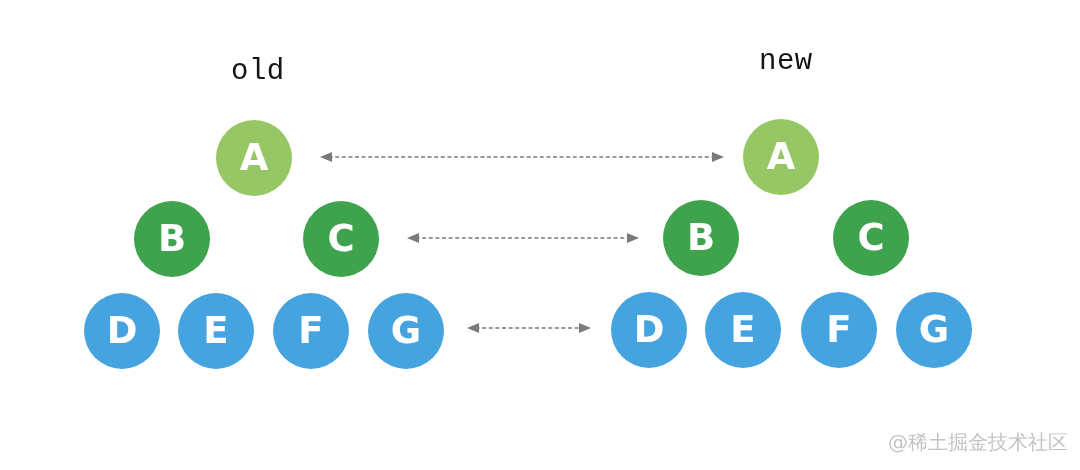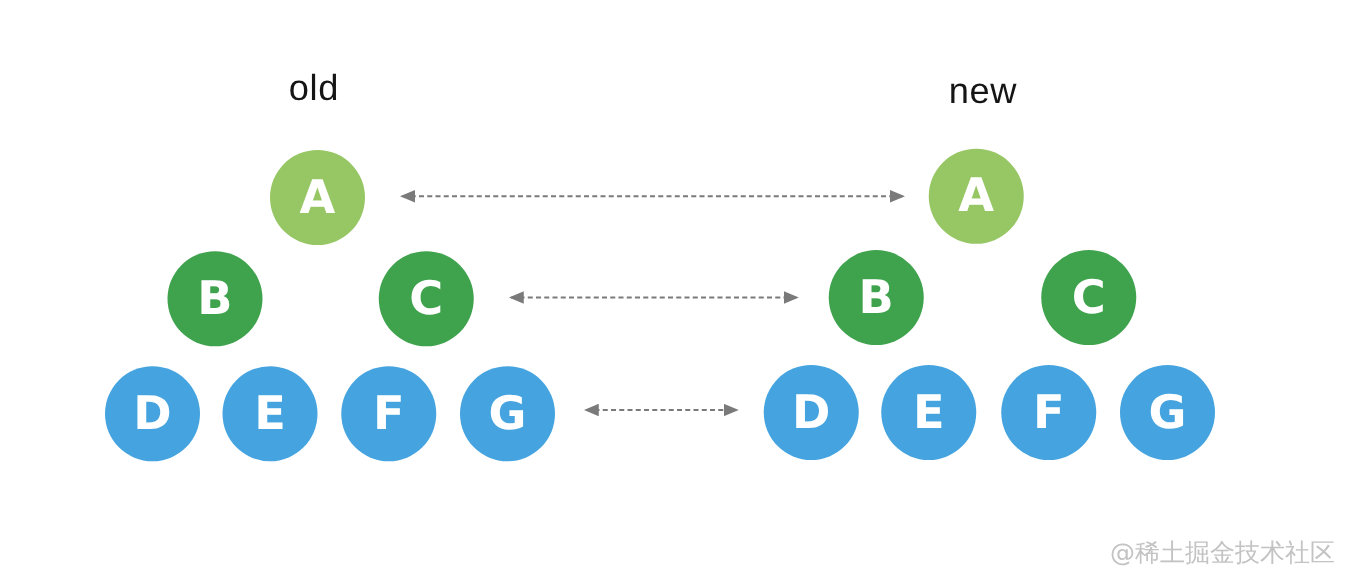--- a/index.html
+++ b/index.html
@@ -24,21 +24,21 @@
   .arrow-line {
     stroke: var(--c-arrow, #7a7a7a);
     stroke-width: 1.7;
     stroke-dasharray: 4 2.6;
   }
   .arrow-head {
     fill: var(--c-arrow, #7a7a7a);
   }
   .tree-label {
     position: absolute;
-    font-family: Liberation Sans, sans-serif;
+    font-family: Liberation Mono, monospace;
     font-size: 29px;
     line-height: 1;
     color: var(--c-label, #151515);
     letter-spacing: 0.5px;
   }
   .node {
     position: absolute;
     width: 76px;
     height: 76px;
     border-radius: 50%;
@@ -79,21 +79,21 @@
       <marker id="headStart" markerWidth="12" markerHeight="10" refX="2" refY="5" orient="auto" markerUnits="userSpaceOnUse">
         <path class="arrow-head" d="M12,0 L0,5 L12,10 z"></path>
       </marker>
     </defs>
     <line class="arrow-line" x1="322" y1="157" x2="722" y2="157" marker-start="url(#headStart)" marker-end="url(#headEnd)"></line>
     <line class="arrow-line" x1="409" y1="238" x2="637" y2="238" marker-start="url(#headStart)" marker-end="url(#headEnd)"></line>
     <line class="arrow-line" x1="469" y1="328" x2="589" y2="328" marker-start="url(#headStart)" marker-end="url(#headEnd)"></line>
   </svg>
 
   <div class="tree-label" style="left:231px; top:57px;">old</div>
-  <div class="tree-label" style="left:759px; top:59px;">new</div>
+  <div class="tree-label" style="left:759px; top:47px;">new</div>
 
   <div class="node lv1" style="left:216px; top:120px;">A</div>
   <div class="node lv2" style="left:134px; top:201px;">B</div>
   <div class="node lv2" style="left:303px; top:201px;">C</div>
   <div class="node lv3" style="left:84px; top:293px;">D</div>
   <div class="node lv3" style="left:178px; top:293px;">E</div>
   <div class="node lv3" style="left:273px; top:293px;">F</div>
   <div class="node lv3" style="left:368px; top:293px;">G</div>
 
   <div class="node lv1" style="left:743px; top:119px;">A</div>

